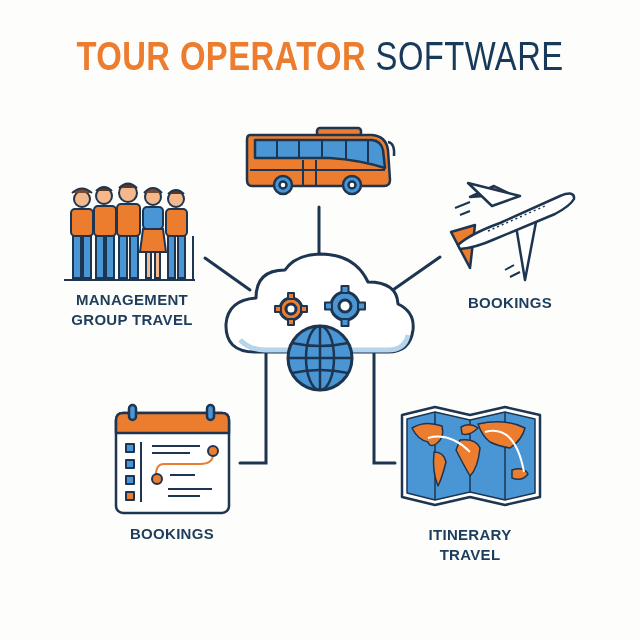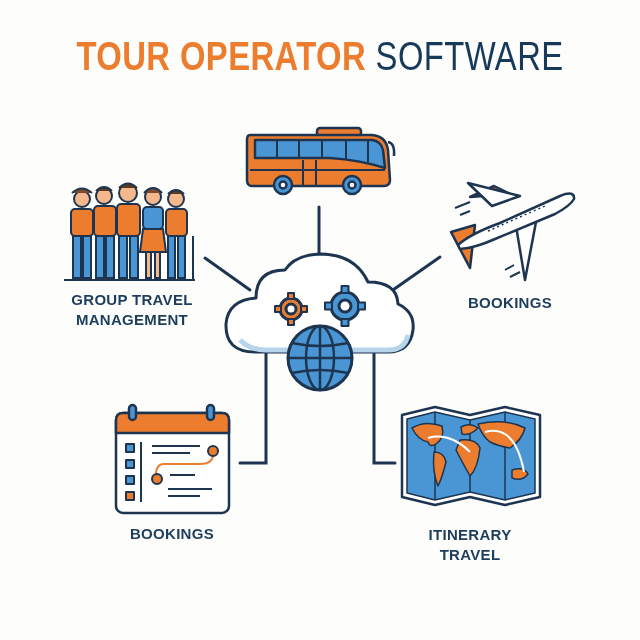--- a/index.html
+++ b/index.html
@@ -179,21 +179,21 @@
       <path d="M512 470 Q524 466 528 474 Q522 482 512 478 Z"></path>
     </g>
     <g fill="none" stroke="#ffffff" stroke-width="2">
       <path d="M428 438 Q450 432 470 452"></path>
       <path d="M485 432 Q515 424 524 472"></path>
     </g>
   </g>
 </svg>
 
 <div class="label" style="left:52px; top:290px; width:160px;">
+  <div>MANAGEMENT</div>
   <div>GROUP TRAVEL</div>
-  <div>MANAGEMENT</div>
 </div>
 <div class="label" style="left:450px; top:293px; width:120px;">BOOKINGS</div>
 <div class="label" style="left:112px; top:524px; width:120px;">BOOKINGS</div>
 <div class="label" style="left:410px; top:525px; width:120px;text-align:center;">
   <div>ITINERARY</div>
   <div>TRAVEL</div>
 </div>
 
 </body></html>

